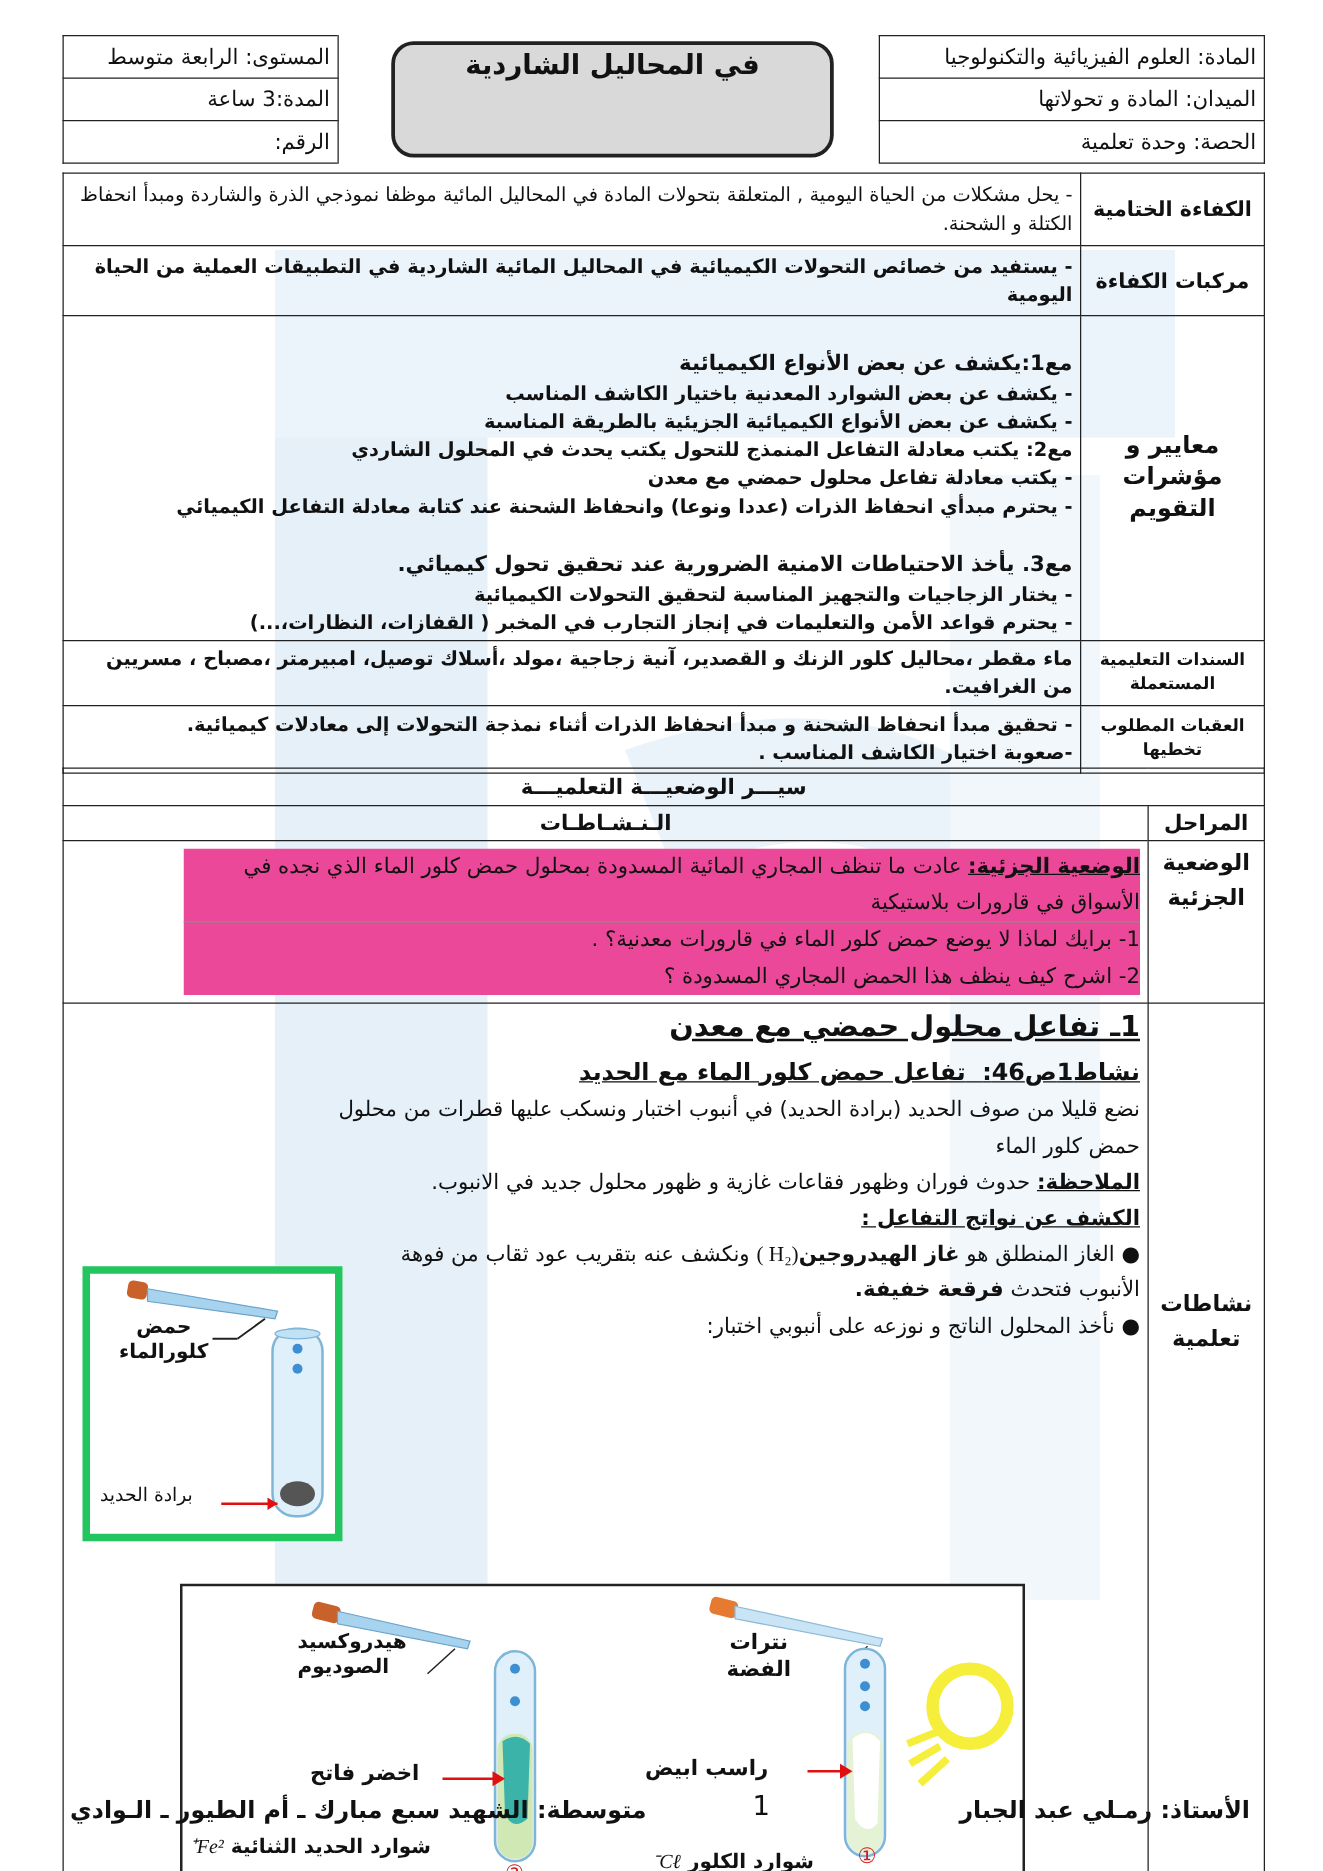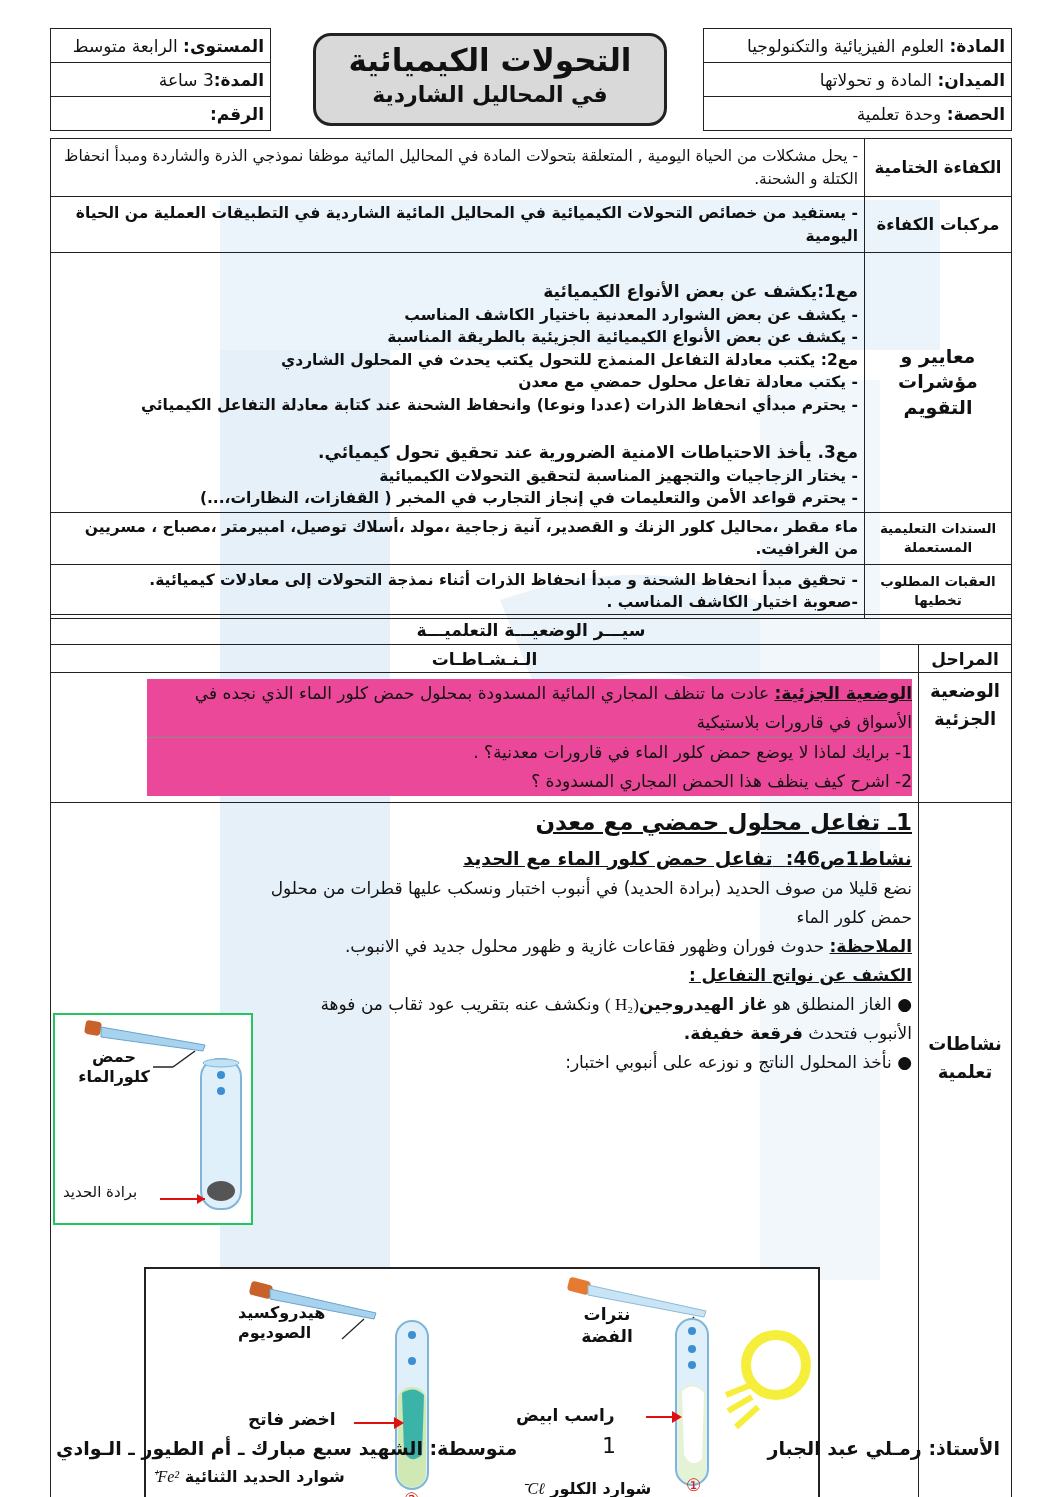--- a/index.html
+++ b/index.html
@@ -11,21 +11,21 @@
     position:absolute; left:200px; top:180px; width:760px; height:1200px;
     pointer-events:none; opacity:0.35;
   }
   .abs { position:absolute; }
   table { border-collapse:collapse; }
   td { border:1.5px solid #222; vertical-align:middle; }
 
   
   .hdr { left:50px; top:28px; width:962px; }
   .hdr td { height:33px; font-size:17px; padding:0 6px; }
-  .hdr .lbl { font-weight:bold; }
+  .hdr .lbl { font-weight:normal; }
   .titlebox {
     position:absolute; left:313px; top:33px; width:354px; height:93px;
     background:#d9d9d9; border:3px solid #222; border-radius:18px;
     text-align:center; box-sizing:border-box;
   }
   .titlebox .t1 { font-size:31px; font-weight:900; margin-top:6px; letter-spacing:1px; }
   .titlebox .t2 { font-size:22px; font-weight:900; margin-top:4px; }
 
   
   .comp { left:50px; top:138px; width:962px; }
@@ -39,21 +39,21 @@
   
   .learn { left:50px; top:614px; width:962px; }
   .learn td { font-size:17px; padding:0 6px; }
   .stagecol { width:80px; text-align:center; vertical-align:top; }
   .shade { background:#ec4899; }
   .u { text-decoration:underline; font-weight:bold; }
   .content { position:relative; height:710px; vertical-align:top; }
   .ctext { position:absolute; right:6px; width:644px; font-size:17px; line-height:1.7; }
   .sec-title { font-size:23px; font-weight:900; text-decoration:underline; }
   .act-title { font-size:19px; font-weight:900; }
-  .fig1 { position:absolute; left:2px; top:210px; width:196px; height:208px; border:2px solid #22c55e; background:#fff; }
+  .fig1 { position:absolute; left:15px; top:210px; width:196px; height:208px; border:6px solid #22c55e; background:#fff; }
   .fig2 { position:absolute; left:93px; top:464px; width:672px; height:244px; border:2px solid #222; background:#fff; }
   .fig-label { position:absolute; font-size:17px; font-weight:bold; white-space:nowrap; }
 
   
   .footer { top:1437px; font-size:19px; font-weight:900; }
 </style>
 </head>
 <body>
 
 <svg class="watermark" viewBox="0 0 760 1200">
@@ -74,21 +74,20 @@
     <td><span class="lbl">الميدان:</span> <span>المادة و تحولاتها</span></td>
     <td><span class="lbl">المدة:</span><span>3 ساعة</span></td>
   </tr>
   <tr>
     <td><span class="lbl">الحصة:</span> <span>وحدة تعلمية</span></td>
     <td><span class="lbl">الرقم:</span></td>
   </tr>
 </tbody>
   </table>
 <div class="titlebox">
-  <div class="t1">التحولات الكيميائية</div>
   <div class="t2">في المحاليل الشاردية</div>
 </div>
 
 <table class="abs comp">
   <tbody>
       <tr style="height:58px">
     <td class="side">الكفاءة الختامية</td>
     <td>- يحل مشكلات من الحياة اليومية , المتعلقة بتحولات المادة في المحاليل المائية موظفا نموذجي الذرة والشاردة ومبدأ انحفاظ الكتلة و الشحنة.</td>
   </tr>
   <tr style="height:56px">

